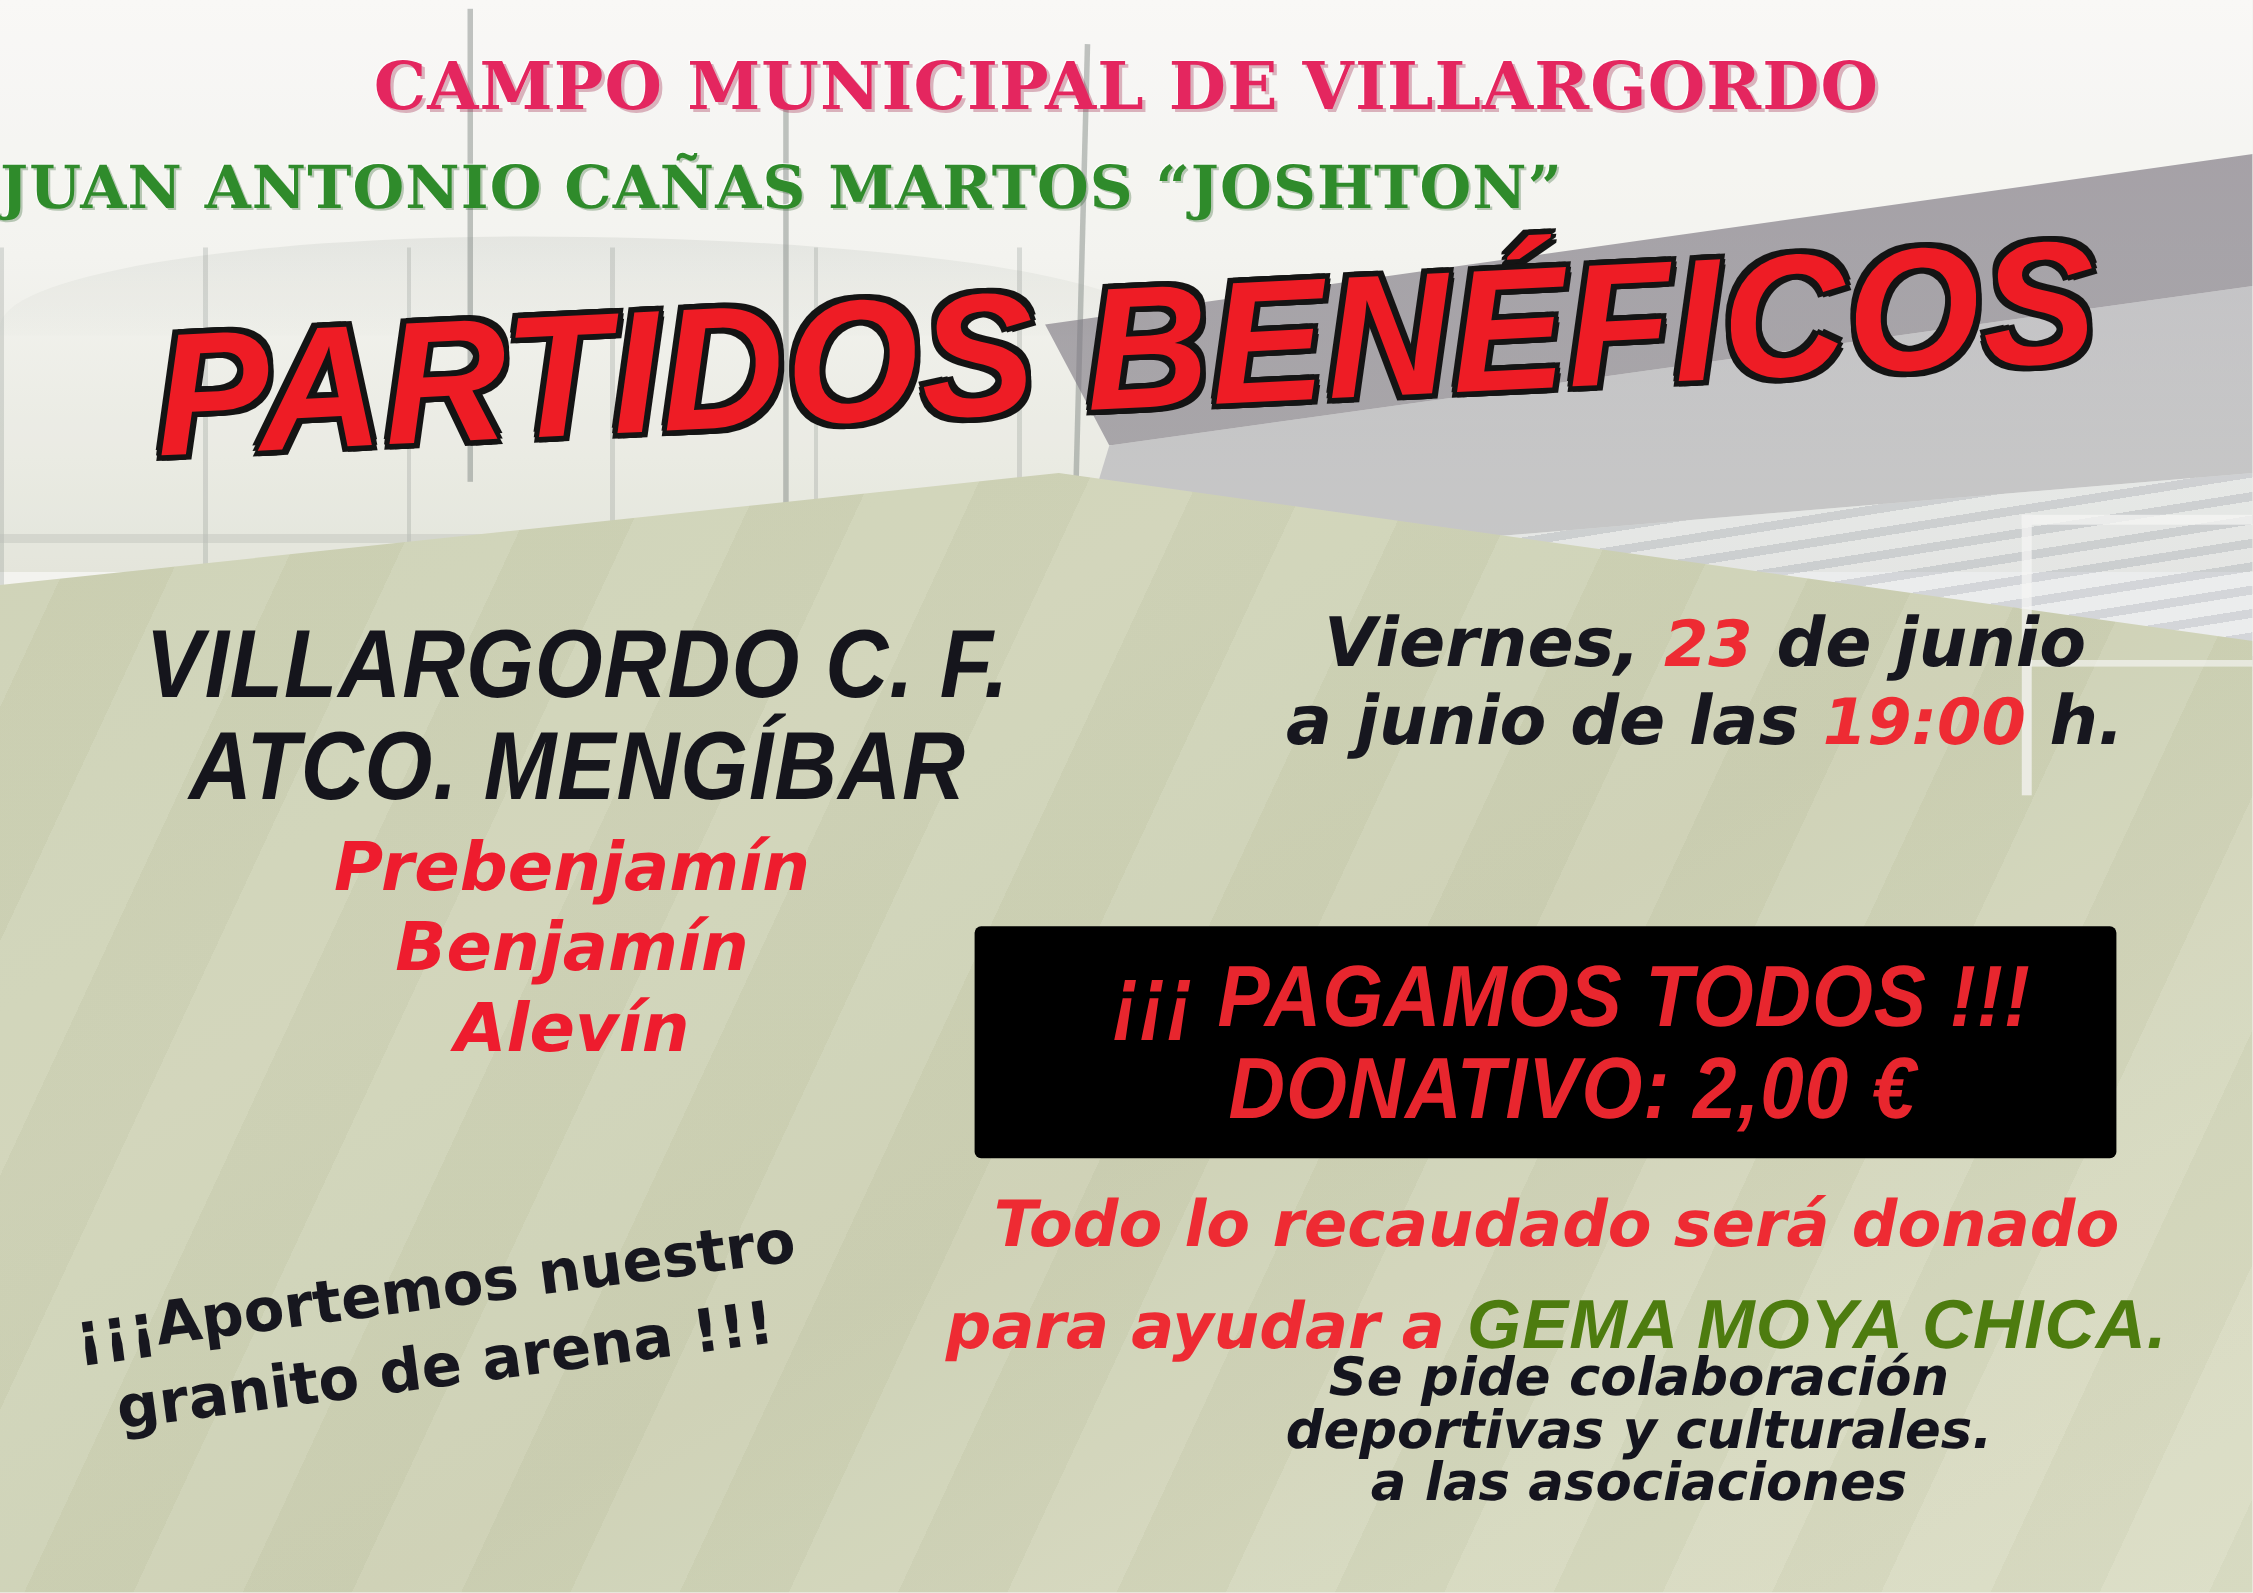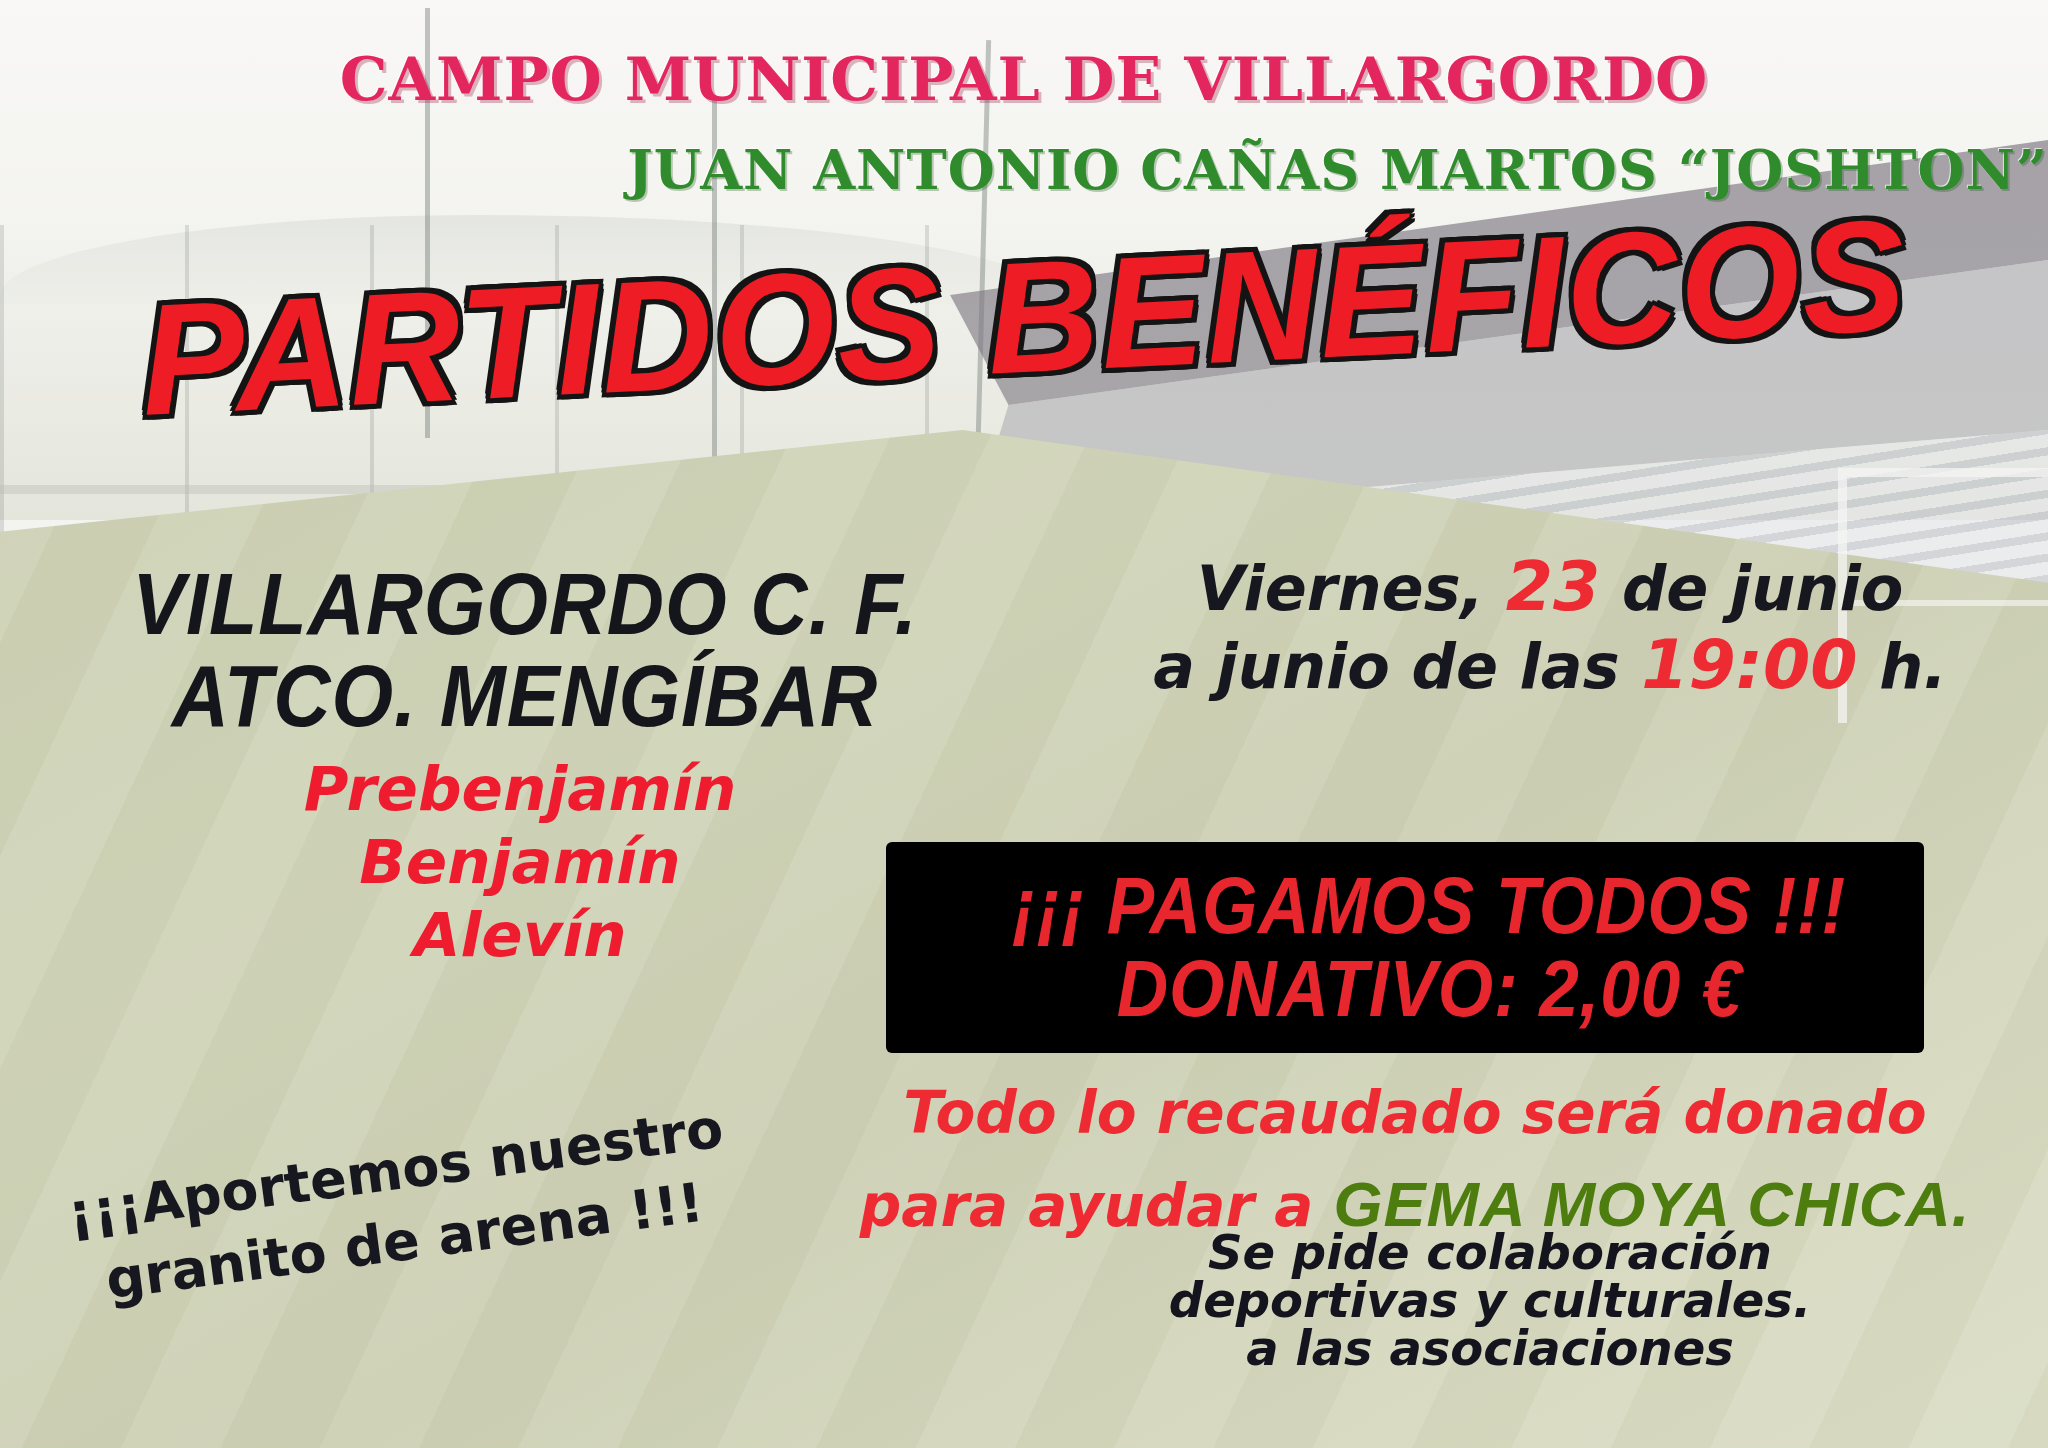--- a/index.html
+++ b/index.html
@@ -43,40 +43,40 @@
     border-left:9px solid #f4f4f2; border-top:9px solid #f4f4f2; }
   .goal-bar2 { position:absolute; left:1846px; top:600px; width:202px; height:6px; background:rgba(244,244,242,.65); }
   .bg-wash { position:absolute; inset:0; background:rgba(255,255,255,.16); }
 
   
   .txt { position:absolute; z-index:3; }
 
   .venue-title { left:0; top:44px; width:2048px; text-align:center;
     font-family:"DejaVu Serif", serif; font-weight:bold; font-size:60px; letter-spacing:1px;
     color:#e4265f; text-shadow:3px 3px 0 rgba(150,20,60,.30), -1px -1px 0 rgba(255,255,255,.7); }
-  .venue-subtitle { left:0; top:138px; width:2048px; text-align:right;
+  .venue-subtitle { left:0; top:138px; width:2048px; text-align:left;
     font-family:"DejaVu Serif", serif; font-weight:bold; font-size:54px; letter-spacing:1px;
     color:#2f8b2b; text-shadow:2px 2px 0 rgba(20,80,20,.28), -1px -1px 0 rgba(255,255,255,.7); }
 
   .main-title { left:45px; top:238px; width:1958px; text-align:center;
     transform:rotate(-2.8deg) scaleX(.98); transform-origin:center;
     font-weight:bold; font-style:italic; font-size:158px; line-height:1; letter-spacing:2px;
     color:#ee1c25;
     text-shadow:
       -5px -5px 0 #141414, 5px -5px 0 #141414, -5px 5px 0 #141414, 5px 5px 0 #141414,
       -5px 0 0 #141414, 5px 0 0 #141414, 0 -5px 0 #141414, 0 5px 0 #141414; }
 
   .teams { left:50px; top:558px; width:950px; text-align:center;
     font-weight:bold; font-style:italic; font-size:88px; line-height:1.04; letter-spacing:1px;
     color:#15151c; transform:scaleX(.9); transform-origin:center; }
 
   .datetime { left:1065px; top:548px; width:970px; text-align:center;
     font-family:"DejaVu Sans", sans-serif; font-weight:bold; font-style:italic;
     font-size:62px; color:#17171f; line-height:1.15; }
-  .datetime .hl { color:#ee2b33; font-size:68px; }
+  .datetime .hl { color:#ee2b33; font-size:58px; }
 
   .categories { left:120px; top:752px; width:800px; text-align:center;
     font-family:"DejaVu Sans", sans-serif; font-weight:bold; font-style:italic;
     font-size:61px; line-height:1.2; color:#ee1c2e; }
 
   .donation-box { left:886px; top:842px; width:1038px; height:211px; background:#000000;
     border-radius:6px; display:flex; flex-direction:column; justify-content:center; align-items:center;
     z-index:3; position:absolute;padding-left:48px; }
   .donation-box .line { font-weight:bold; font-style:italic; font-size:79px; line-height:1.04;
     letter-spacing:1px; color:#e8262e; transform:scaleX(.9); white-space:nowrap; }

